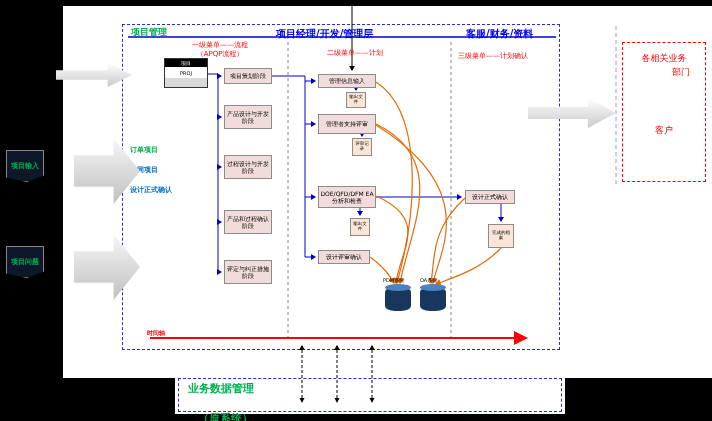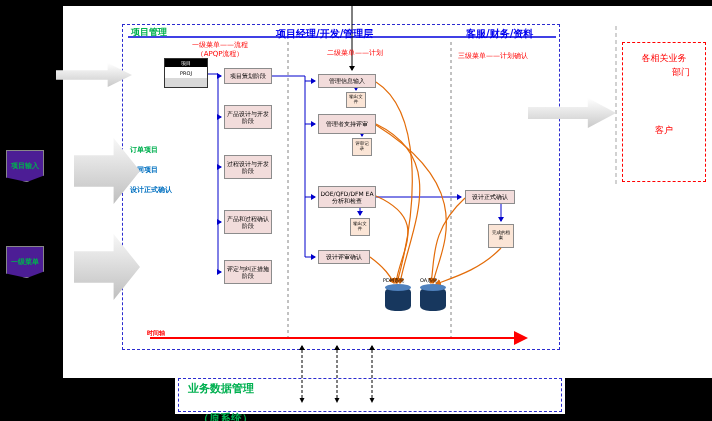--- a/index.html
+++ b/index.html
@@ -17,21 +17,21 @@
         align-items:center;justify-content:center;text-align:center;color:#000;z-index:3;padding:1px}
   .redh{color:#f00;font-weight:normal;font-size:7px;line-height:1.3;text-align:center;white-space:nowrap;z-index:3}
   .blueh{color:#0000ee;font-weight:bold;font-size:10px;white-space:nowrap;z-index:3}
   .greenh{color:#00b050;font-weight:bold;font-size:9px;z-index:3;white-space:nowrap}
   .typetxt{font-size:7px;font-weight:bold;line-height:1.3;z-index:3}
   .arrow-r{background:linear-gradient(#ffffff,#c9c9c9);
            clip-path:polygon(0 30%,68% 30%,68% 0,100% 50%,68% 100%,68% 70%,0 70%);z-index:3;
            filter:drop-shadow(0 0 0.5px #666)}
   .arrow-big{background:linear-gradient(#f7f7f7,#bfbfbf);
            clip-path:polygon(0 26%,60% 26%,60% 0,100% 50%,60% 100%,60% 74%,0 74%);z-index:3}
-  .doc{background:#4c1d95;clip-path:polygon(0 0,100% 0,100% 80%,55% 100%,0 86%);
+  .doc{background:#0f172a;clip-path:polygon(0 0,100% 0,100% 80%,55% 100%,0 86%);
        display:flex;align-items:center;justify-content:center;z-index:3;border:1px solid #888}
   .doc span{color:#00b050;font-weight:bold;font-size:7px}
   .projwin{border:1px solid #333;background:#fff;z-index:3;font-size:5px}
   .projwin .hd{background:#000;color:#fff;height:8px;display:flex;align-items:center;justify-content:center}
   .projwin .r1{height:11px;display:flex;align-items:center;justify-content:center;color:#000}
   .projwin .r2{height:9px;background:#d9d9d9}
   .cyl{position:absolute;background:#17375e;border-radius:10px/5px;z-index:3}
   .cyl .top{position:absolute;left:0;top:-3px;width:100%;height:7px;border-radius:50%;background:#4f81bd}
   .cyl-label{position:absolute;font-size:5px;color:#000;z-index:3;white-space:nowrap}
   .tl-label{position:absolute;color:#f00;font-size:6px;font-weight:bold;z-index:3;white-space:nowrap}
@@ -172,21 +172,21 @@
   <div class="abs bgreen" style="left:198px;top:411px">（原系统）</div>
 
   <div class="abs redtxt" style="left:622px;top:52px;width:84px">各相关业务</div>
   <div class="abs redtxt" style="left:639px;top:66px;width:84px">部门</div>
   <div class="abs redtxt" style="left:622px;top:124px;width:84px">客户</div>
 
   <div class="abs doc" style="left:6px;top:150px;width:38px;height:32px">
     <span>项目输入</span>
   </div>
   <div class="abs doc" style="left:6px;top:246px;width:38px;height:32px">
-    <span>一级菜单</span>
+    <span>项目问题</span>
   </div>
 
   <div class="abs arrow-r" style="left:56px;top:63px;width:76px;height:24px"></div>
   <div class="abs arrow-big" style="left:74px;top:138px;width:66px;height:66px"></div>
   <div class="abs arrow-big" style="left:74px;top:234px;width:66px;height:66px"></div>
   <div class="abs arrow-r" style="left:528px;top:98px;width:88px;height:30px"></div>
 
 </div>
 
 </body></html>

